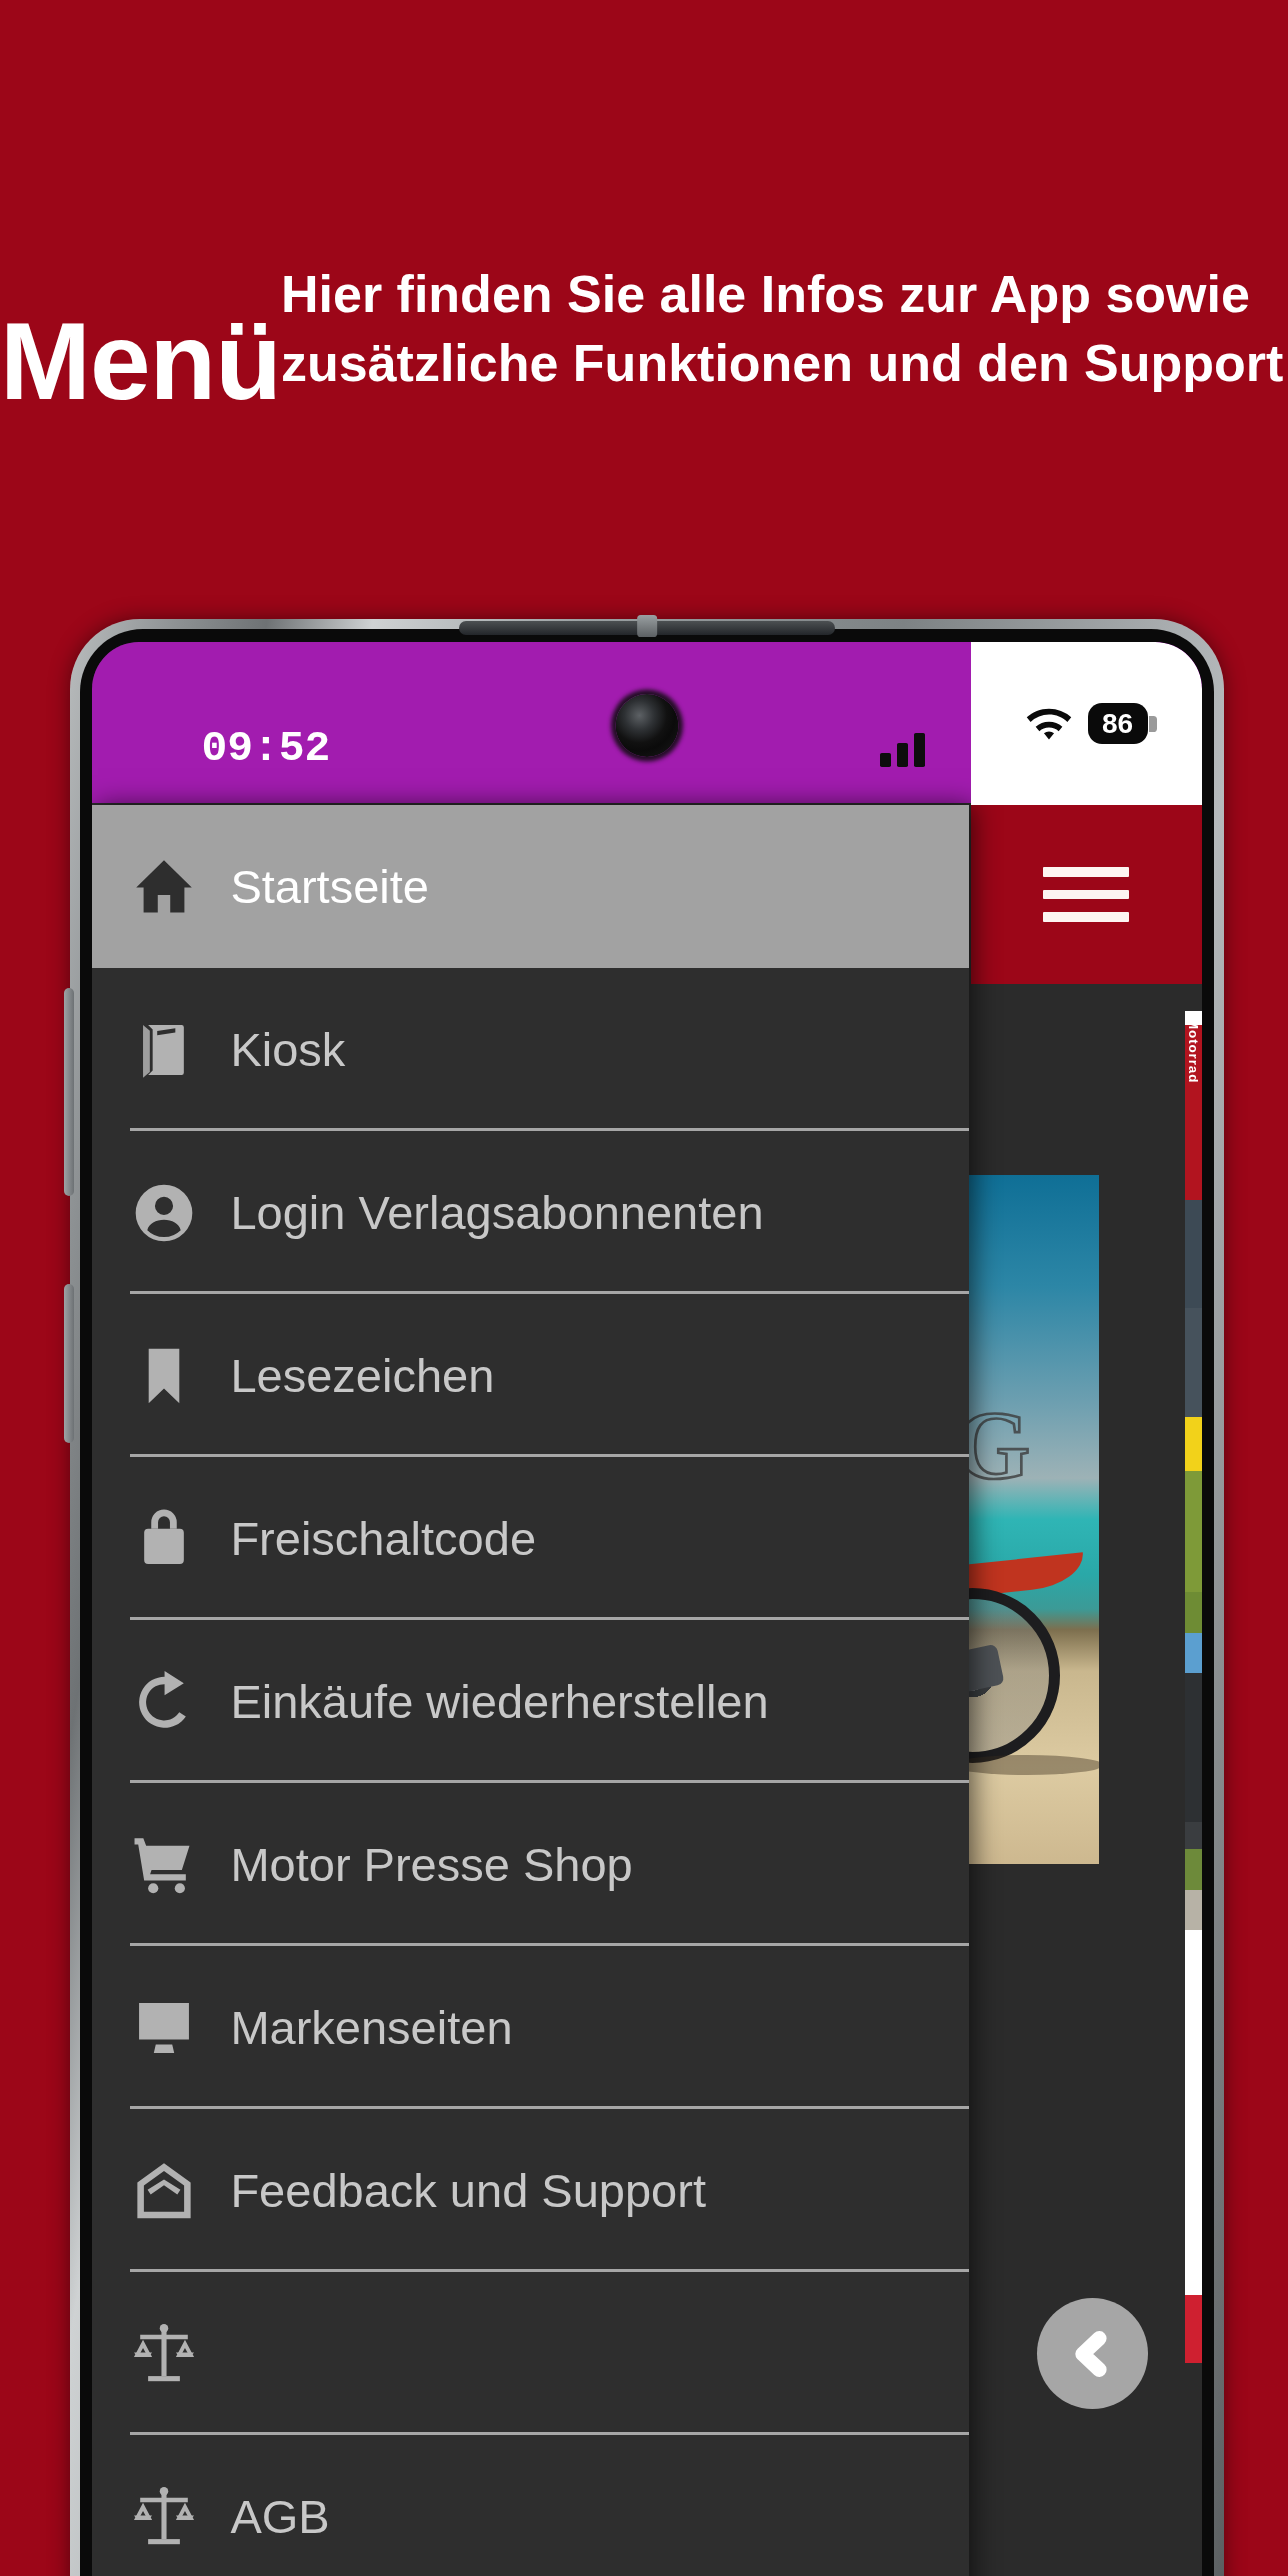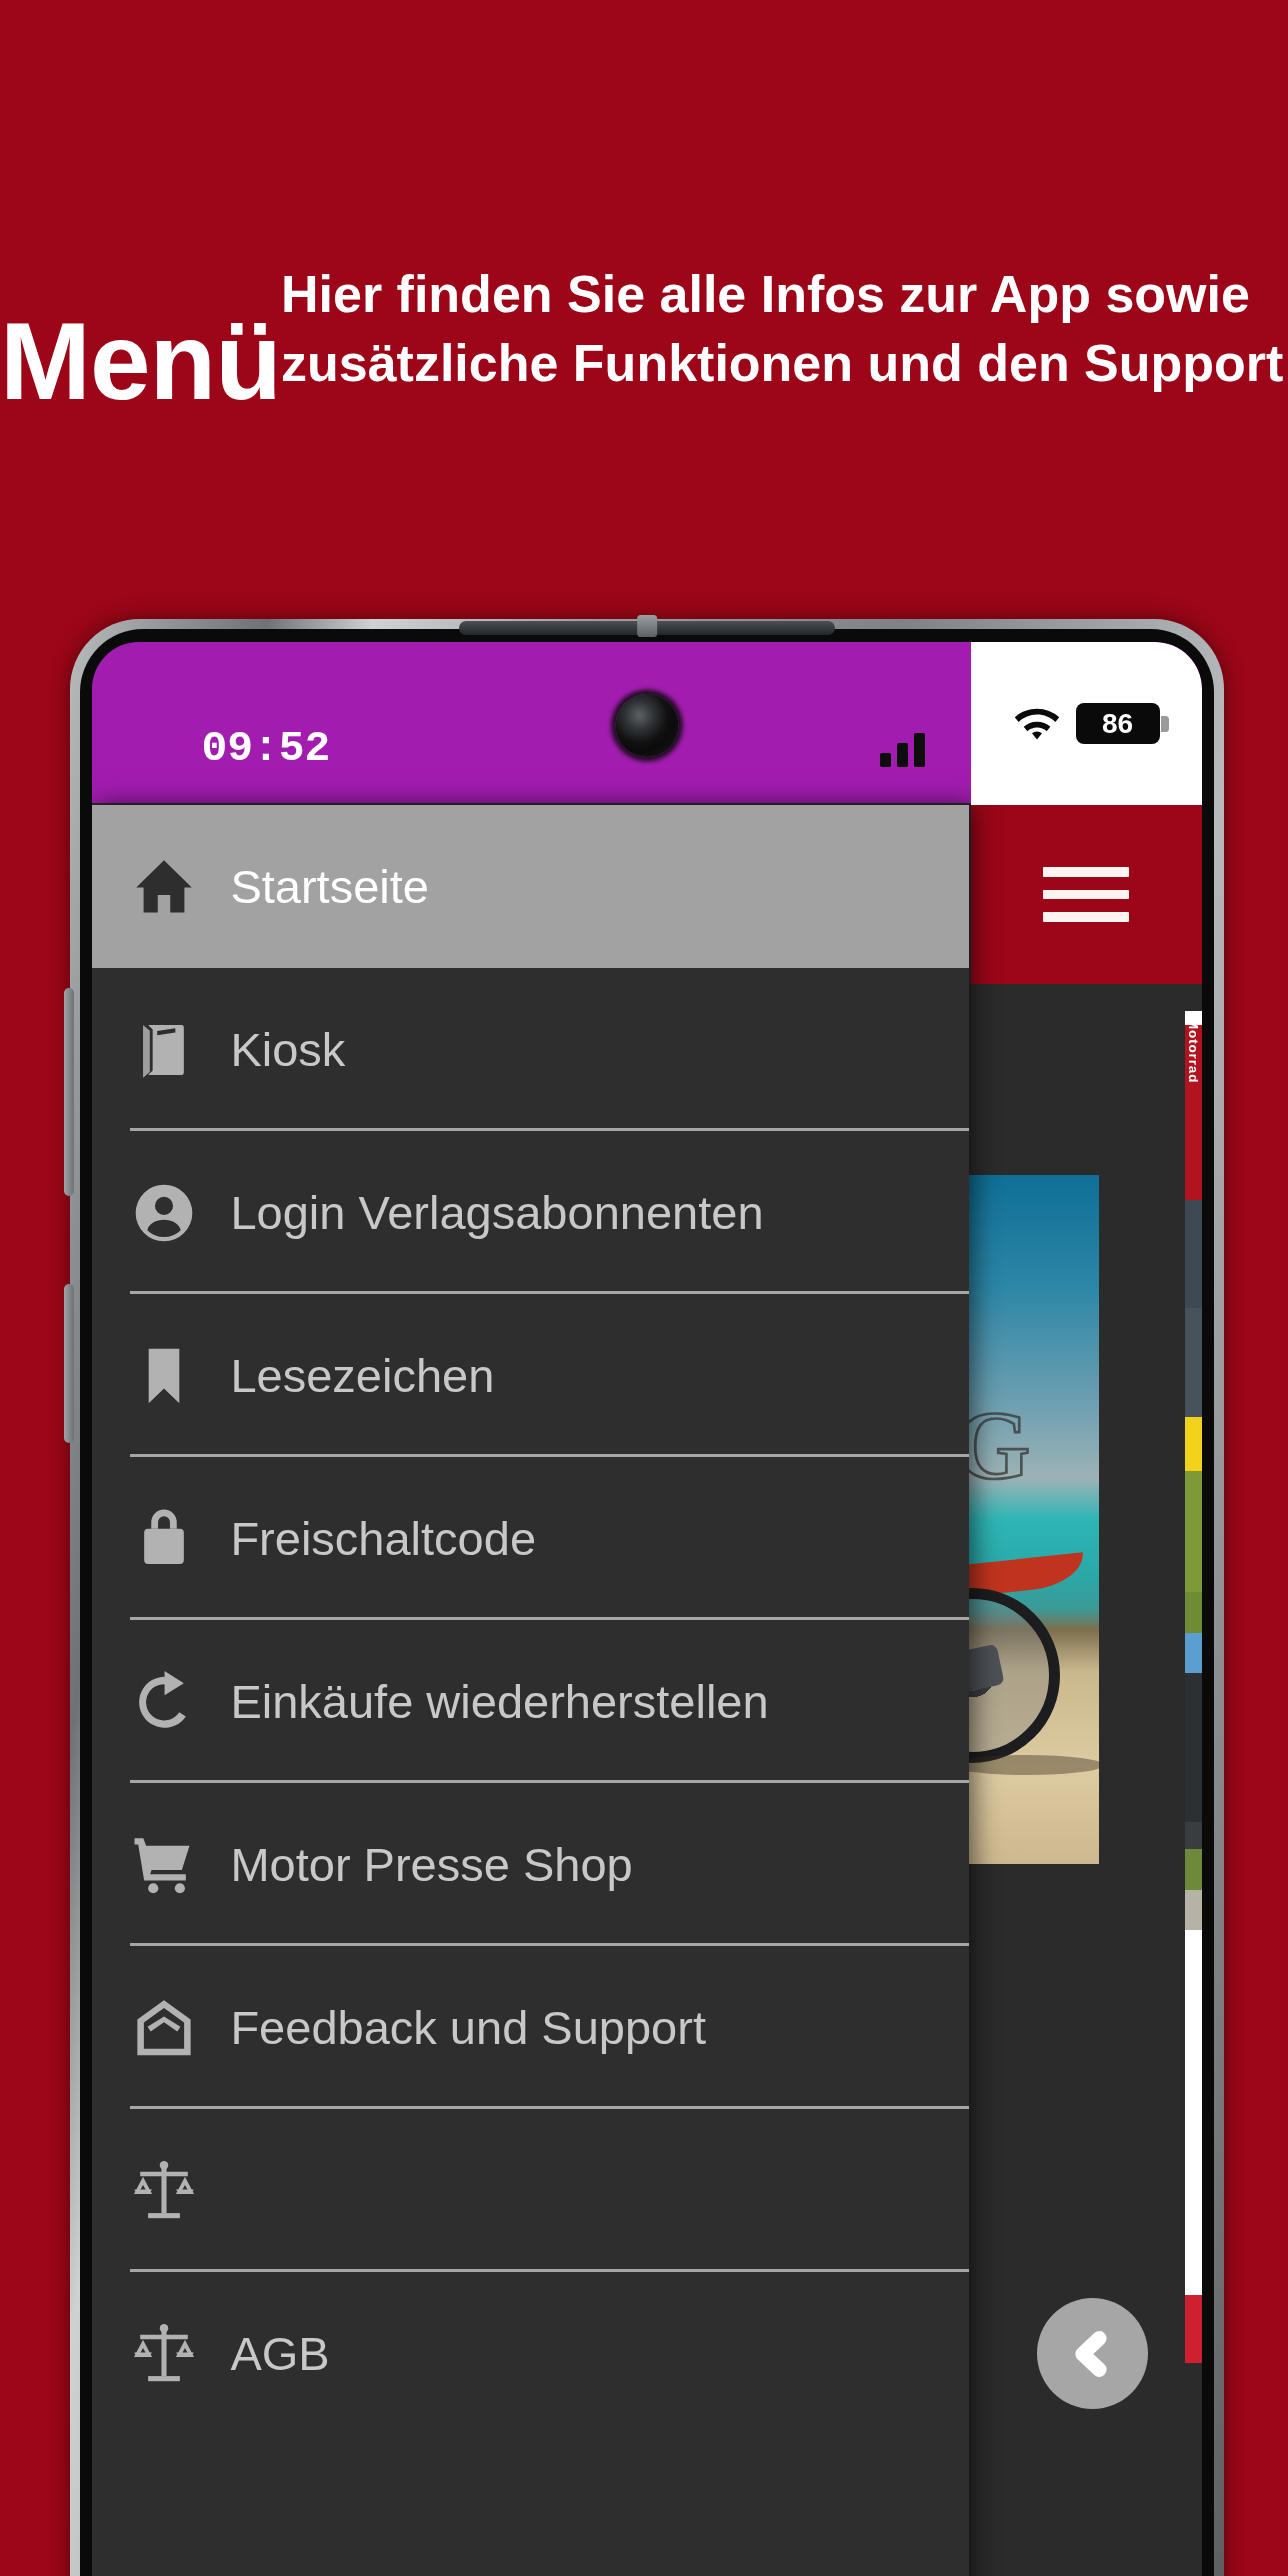--- a/index.html
+++ b/index.html
@@ -102,21 +102,21 @@
 
   
   .sb-white {
     position:absolute; right:0; top:0; width:231px; height:163px;
     background:#ffffff; border-top-right-radius:47px;
     z-index:5;
     display:flex; align-items:center; justify-content:center; gap:15px;
   }
   .wifi-ico { width:48px; height:39px; }
   .battery {
-    position:relative; width:84px; height:41px; border-radius:8px;
+    position:relative; width:60px; height:41px; border-radius:14px;
     background:#0a0a0a;
     display:flex; align-items:center; justify-content:center;
   }
   .battery::after {
     content:""; position:absolute; right:-9.8px; top:12.5px;
     width:8px; height:16px; border-radius:0 3.6px 3.6px 0; background:#9a9a9a;
   }
   .battery span { font-size:28px; font-weight:bold; color:#ffffff; }
 
   
@@ -348,20 +348,29 @@
           <svg viewBox="0 0 24 24">
               <path d="M1.6 2.6h3.1l1.0 2.6h15.3l-2.7 8.6H7.6l-.5 1.5h12.6v2.2H5.0L2.9 4.8H1.6V2.6z"></path>
               <circle cx="8.2" cy="20.2" r="1.8"></circle>
               <circle cx="17.6" cy="20.2" r="1.8"></circle>
             </svg>
         </span>
         <span class="label">Motor Presse Shop</span>
         <span class="divider"></span>
       </div>
 
+      <div class="row">
+        <span class="ico">
+          <svg viewBox="0 0 24 24">
+              <path d="M3.2 3.2h17.6v12.9H3.2V3.2zm5.9 14.6h5.8l.7 3.0H8.4l.7-3.0z"></path>
+            </svg>
+        </span>
+        <span class="label">Markenseiten</span>
+        <span class="divider"></span>
+      </div>
 
       <div class="row">
         <span class="ico">
           <svg viewBox="0 0 24 24">
               <path d="M12 2.2 2.6 9.0v12.6h18.8V9.0L12 2.2zm0 2.7 7.1 5.2v9.2H4.9v-9.2L12 4.9zm0 3.0L6.2 11.6l1.1 1.6L12 10.0l4.7 3.2 1.1-1.6L12 7.9z"></path>
             </svg>
         </span>
         <span class="label">Feedback und Support</span>
         <span class="divider"></span>
       </div>

